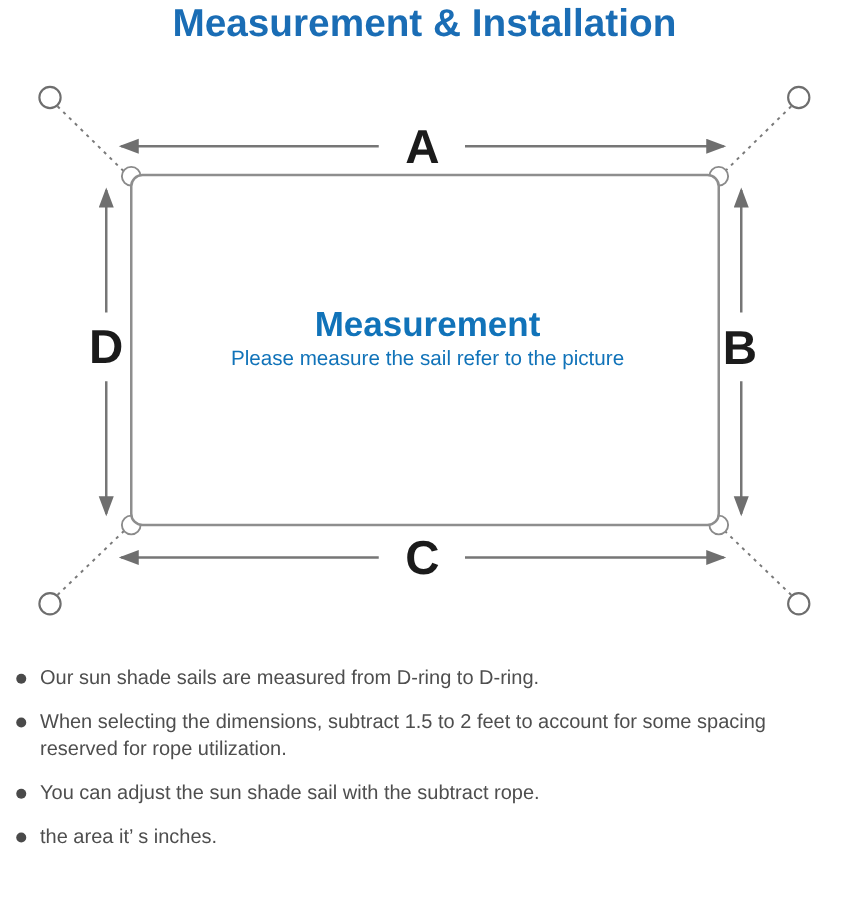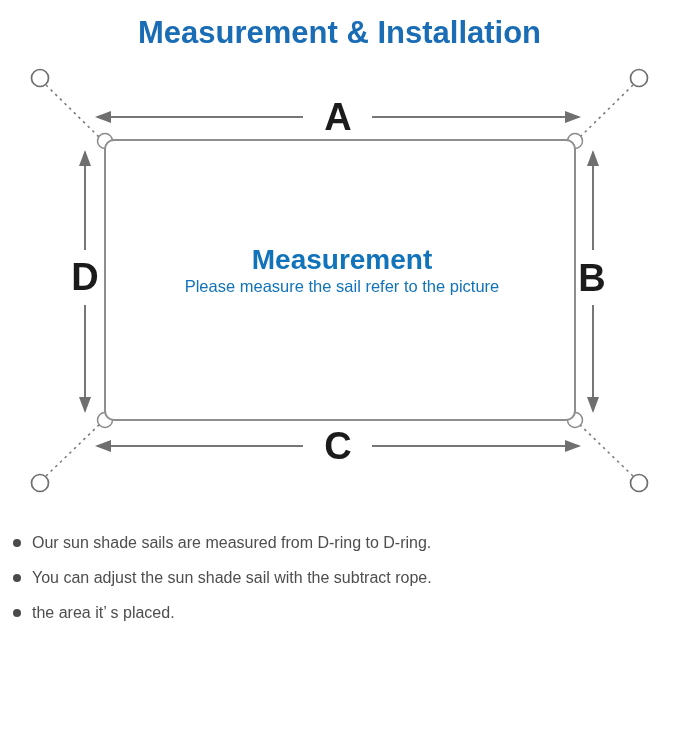--- a/index.html
+++ b/index.html
@@ -1,21 +1,21 @@
 <!DOCTYPE html>
 <html><head>
 <meta charset="utf-8">
 <style>
   html,body { margin:0; padding:0; background:#ffffff; }
   .page {
     position:relative; width:679px; height:739px; background:#ffffff;
     font-family:"Liberation Sans", sans-serif; overflow:hidden;
   }
   .title {
-    position:absolute; top:15px; left:0; width:100%; margin:0;
+    position:absolute; top:1px; left:0; width:100%; margin:0;
     text-align:center; font-size:31px; font-weight:bold; color:#1a6db5;
   }
   .diagram { position:absolute; top:0; left:0; }
   .notes {
     position:absolute; top:532px; left:13px; right:6px;
     margin:0; padding:0; list-style:none;
   }
   .note {
     display:flex; gap:11px; margin-bottom:13px;
     color:#4e4e4e; font-size:16px; line-height:22px;
@@ -88,24 +88,31 @@
   <ul class="notes">
     <li class="note">
       <span class="dot"></span>
       <div class="note-text">
         <div>Our sun shade sails are measured from D-ring to D-ring.</div>
       </div>
     </li>
     <li class="note">
       <span class="dot"></span>
       <div class="note-text">
+        <div>When selecting the dimensions, subtract 1.5 to 2 feet to account for some spacing</div>
+        <div>reserved for rope utilization.</div>
+      </div>
+    </li>
+    <li class="note">
+      <span class="dot"></span>
+      <div class="note-text">
         <div>You can adjust the sun shade sail with the subtract rope.</div>
       </div>
     </li>
     <li class="note">
       <span class="dot"></span>
       <div class="note-text">
-        <div>the area it’ s placed.</div>
+        <div>the area it’ s inches.</div>
       </div>
     </li>
   </ul>
 
 </div>
 
 </body></html>

